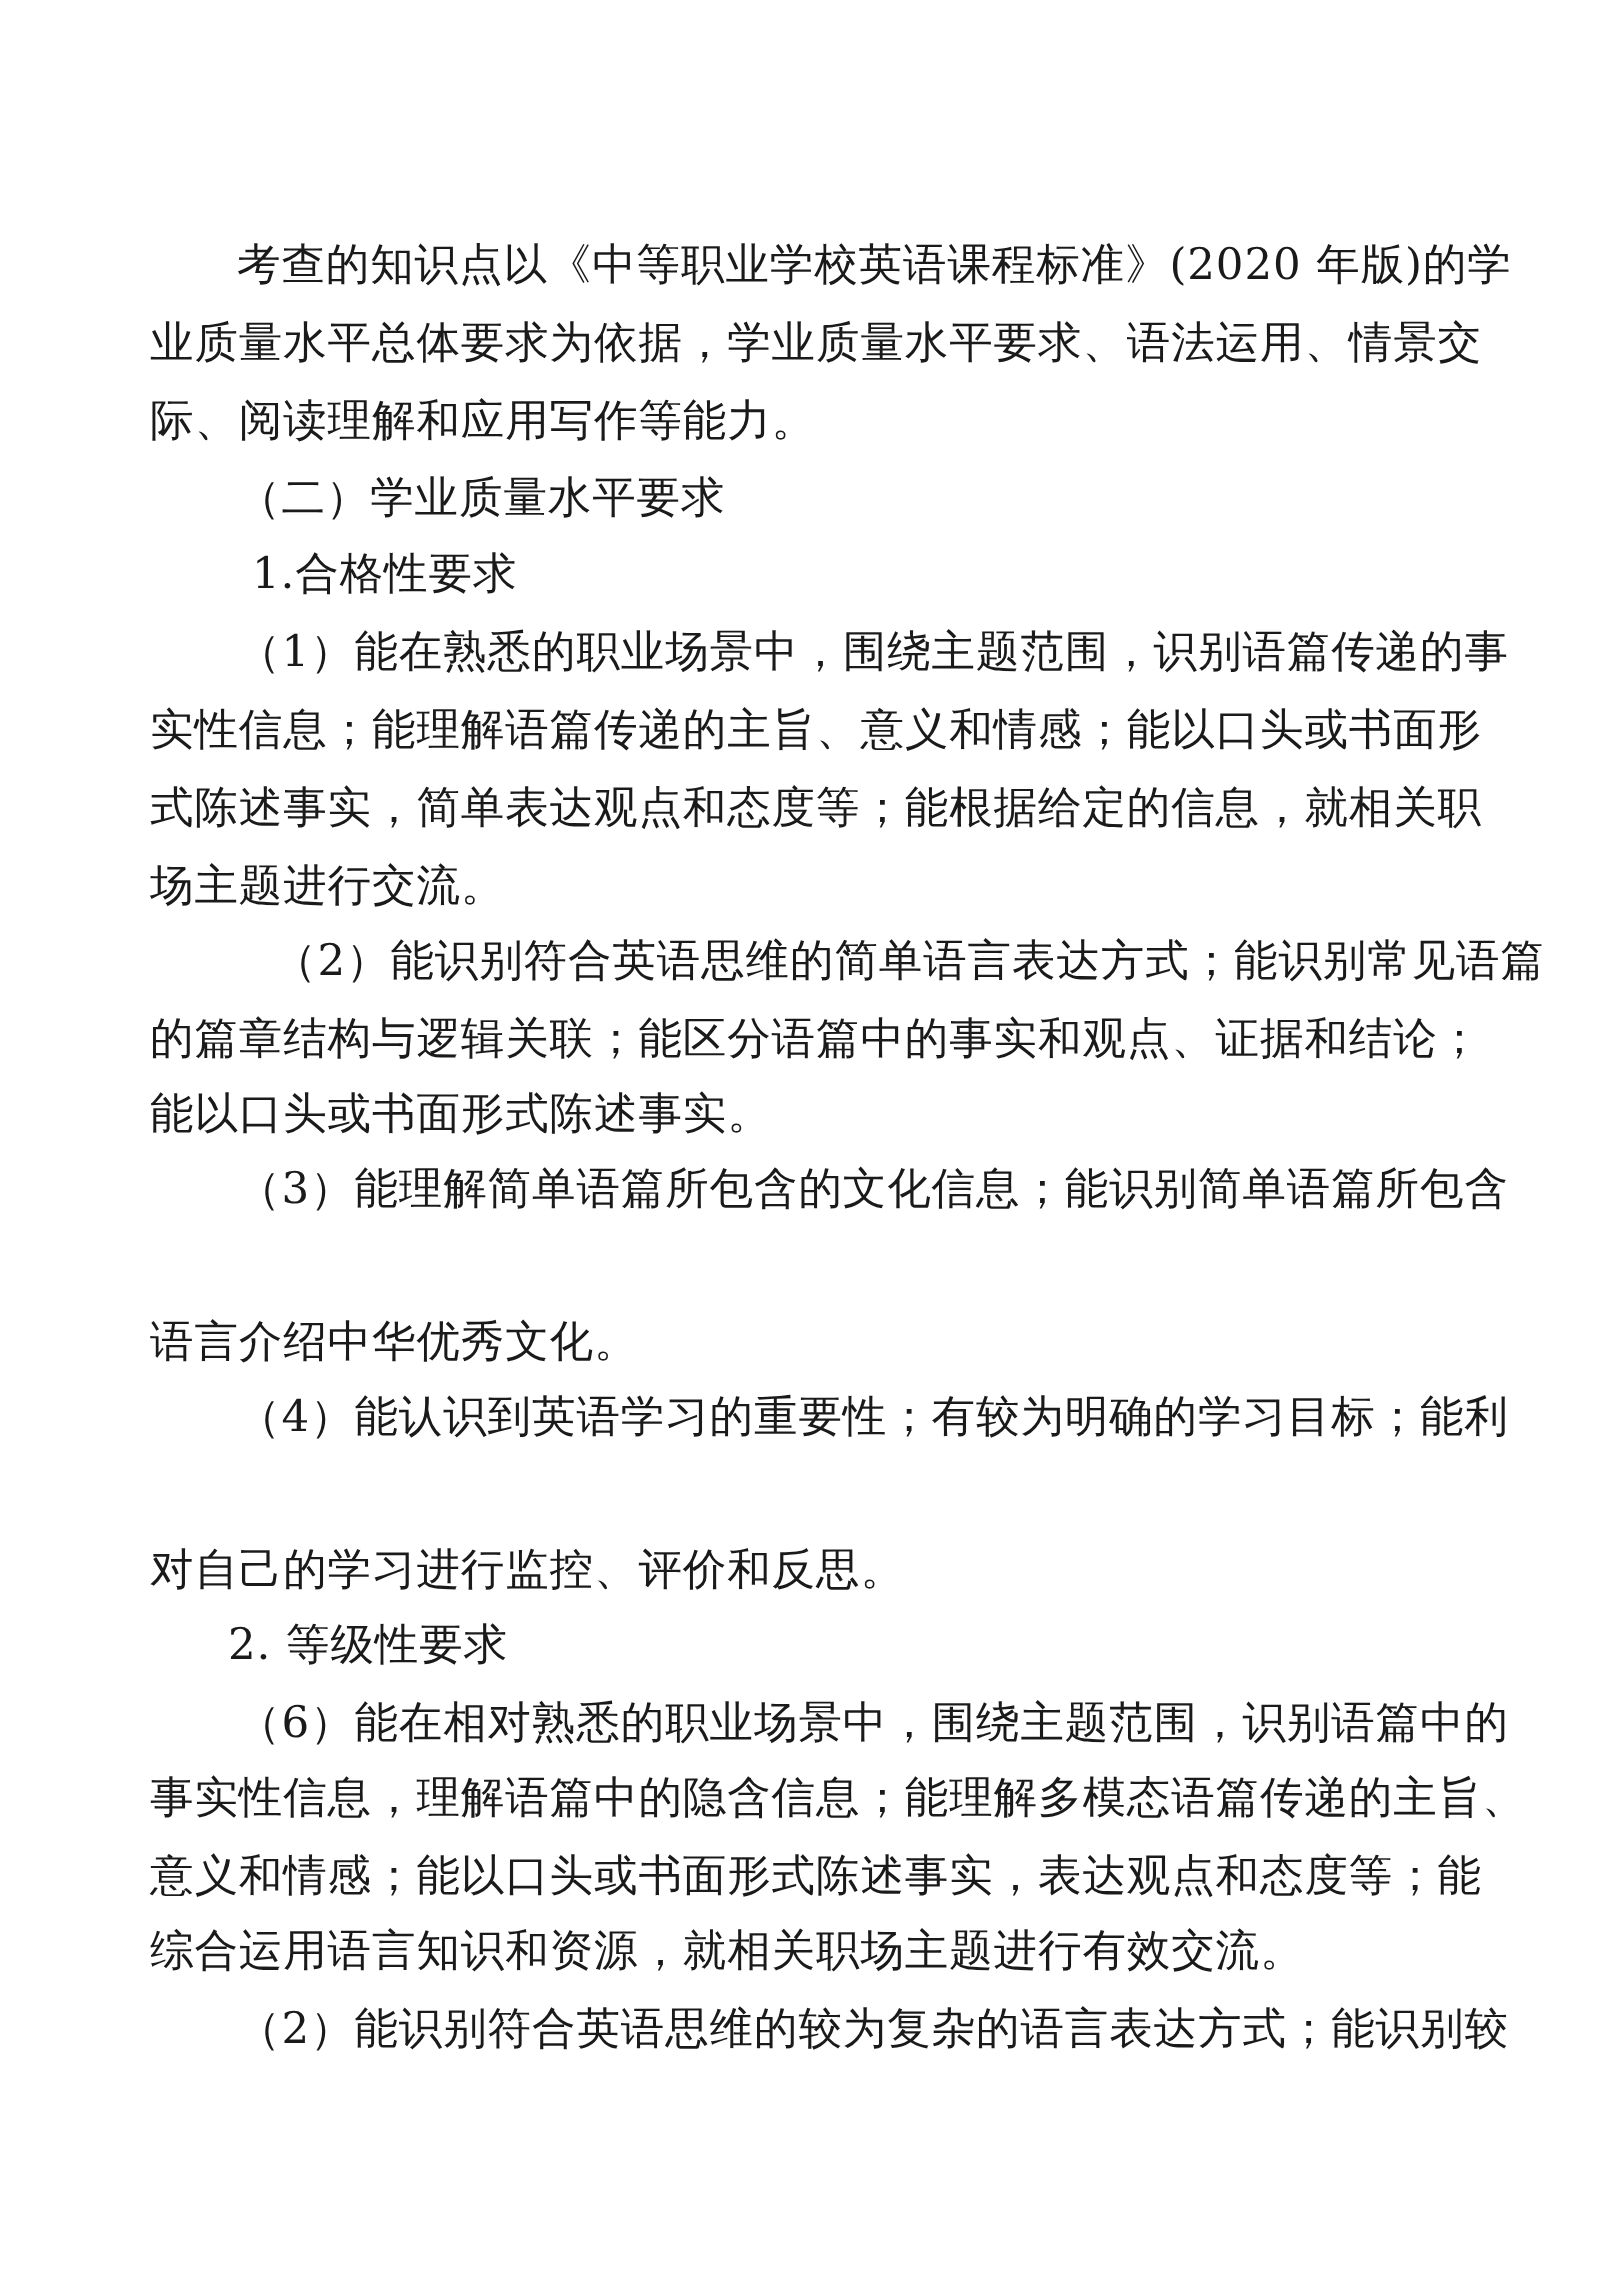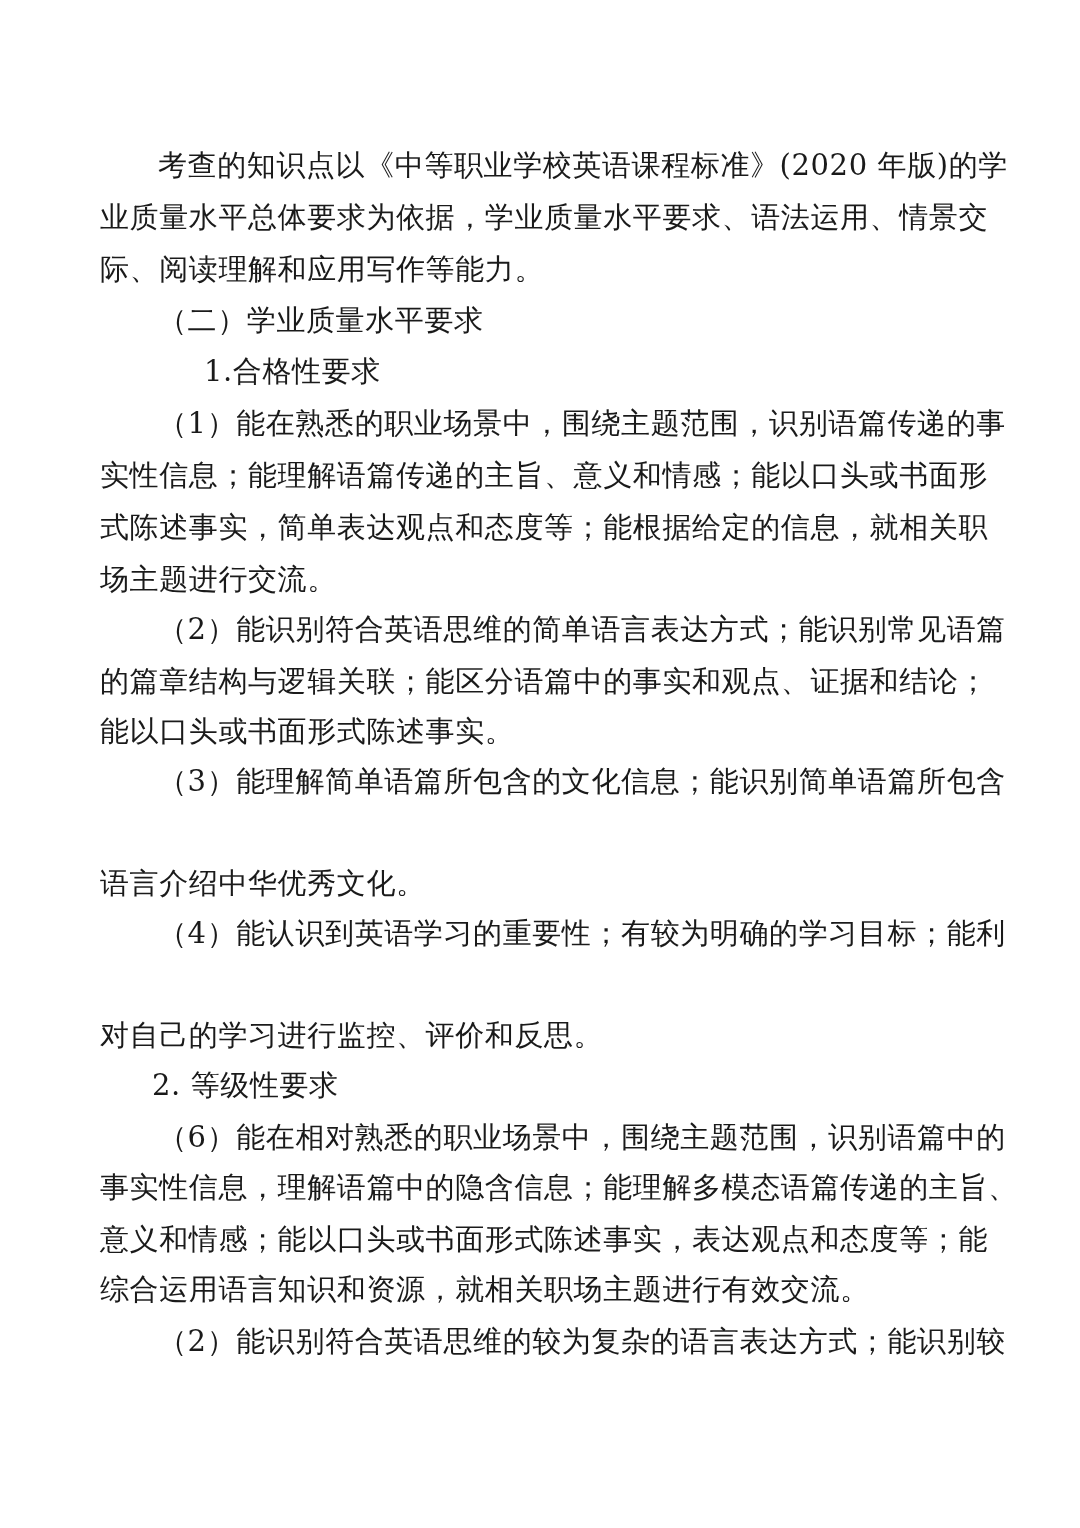--- a/index.html
+++ b/index.html
@@ -11,21 +11,21 @@
       width: 1080px;
       height: 1528px;
       position: relative;
       overflow: hidden;
       font-family: "DejaVu Serif", "Liberation Serif", serif;
       color: #1a1a1a;
     }
     .page {
       position: absolute;
       left: 0;
-      top: 5px;
+      top: 16px;
       width: 1080px;
       height: 1376px;
     }
     .line {
       position: absolute;
       left: 100px;
       width: 884px;
       height: 40px;
       font-size: 29px;
       line-height: 40px;
@@ -41,21 +41,20 @@
       left: 158px;
       width: 826px;
     }
     .heading {
       left: 158px;
       width: auto;
       text-align-last: left;
     }
     .heading.sub {
       left: 168px;
-      margin-left: 36px;
     }
     .heading.sub2 {
       left: 152px;
     }
   </style>
 </head>
 <body>
 
 <div class="page">
 
@@ -65,21 +64,21 @@
 
   <div class="line heading" style="top:295px;font-weight:normal;">（二）学业质量水平要求</div>
 
   <div class="line heading sub" style="top:346px;">1.合格性要求</div>
 
   <div class="line indent" style="top:398px;">（1）能在熟悉的职业场景中，围绕主题范围，识别语篇传递的事</div>
   <div class="line" style="top:450px;">实性信息；能理解语篇传递的主旨、意义和情感；能以口头或书面形</div>
   <div class="line" style="top:502px;">式陈述事实，简单表达观点和态度等；能根据给定的信息，就相关职</div>
   <div class="line last" style="top:554px;">场主题进行交流。</div>
 
-  <div class="line indent" style="top:604px;">（2）能识别符合英语思维的简单语言表达方式；能识别常见语篇</div>
+  <div class="line indent" style="top:604px;margin-left:24px;">（2）能识别符合英语思维的简单语言表达方式；能识别常见语篇</div>
   <div class="line" style="top:656px;">的篇章结构与逻辑关联；能区分语篇中的事实和观点、证据和结论；</div>
   <div class="line last" style="top:706px;">能以口头或书面形式陈述事实。</div>
 
   <div class="line indent" style="top:756px;">（3）能理解简单语篇所包含的文化信息；能识别简单语篇所包含</div>
   <div class="line last" style="top:858px;">语言介绍中华优秀文化。</div>
 
   <div class="line indent" style="top:908px;">（4）能认识到英语学习的重要性；有较为明确的学习目标；能利</div>
   <div class="line last" style="top:1010px;">对自己的学习进行监控、评价和反思。</div>
 
   <div class="line heading sub2" style="top:1060px;">2. 等级性要求</div>

